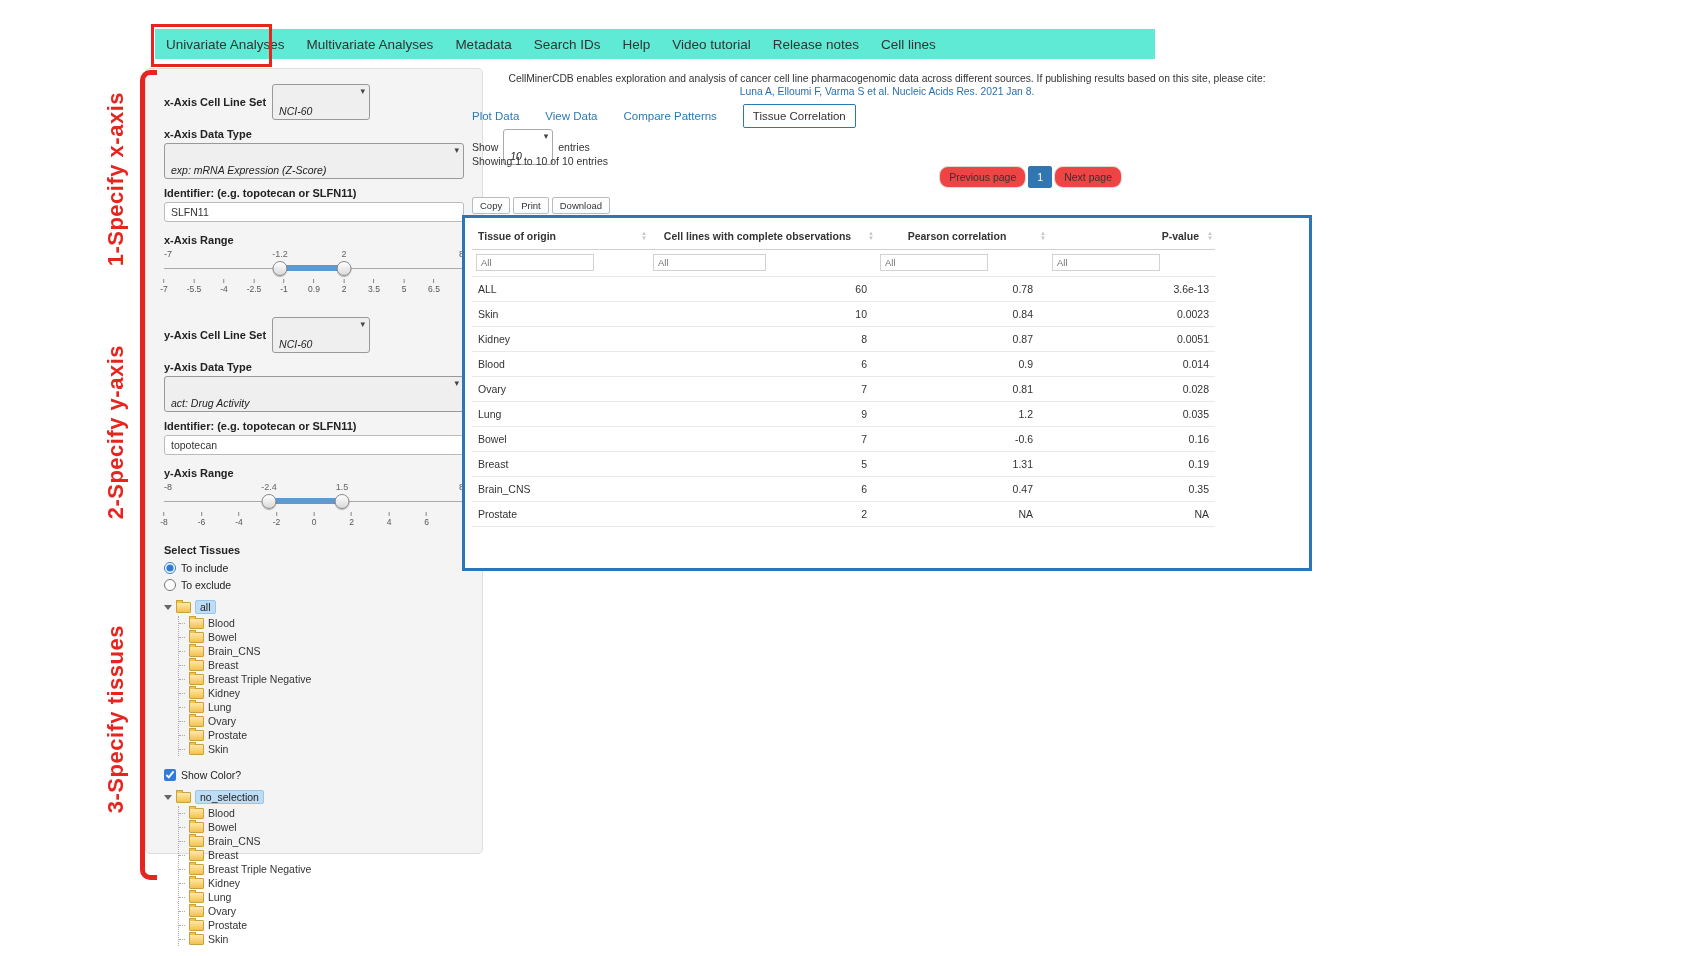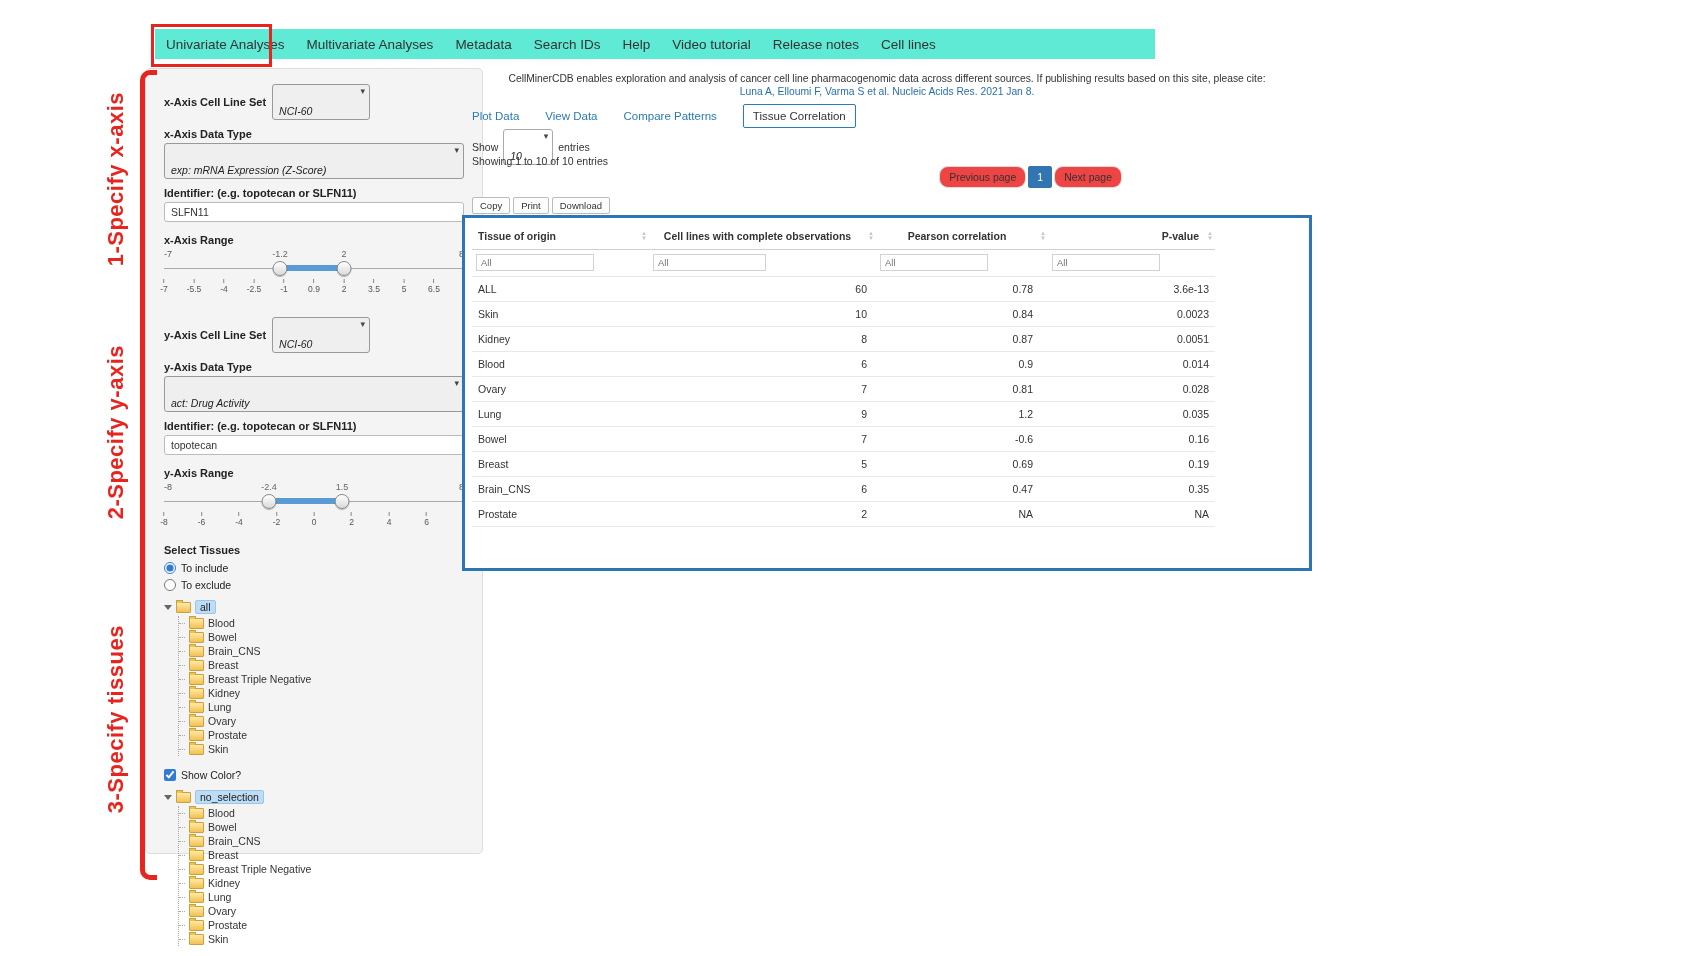--- a/index.html
+++ b/index.html
@@ -435,21 +435,21 @@
           </tr>
           <tr>
             <td class="c0">Bowel</td>
             <td class="c1 num">7</td>
             <td class="c2 num">-0.6</td>
             <td class="c3 num">0.16</td>
           </tr>
           <tr>
             <td class="c0">Breast</td>
             <td class="c1 num">5</td>
-            <td class="c2 num">0.69</td>
+            <td class="c2 num">1.31</td>
             <td class="c3 num">0.19</td>
           </tr>
           <tr>
             <td class="c0">Brain_CNS</td>
             <td class="c1 num">6</td>
             <td class="c2 num">0.47</td>
             <td class="c3 num">0.35</td>
           </tr>
           <tr>
             <td class="c0">Prostate</td>

